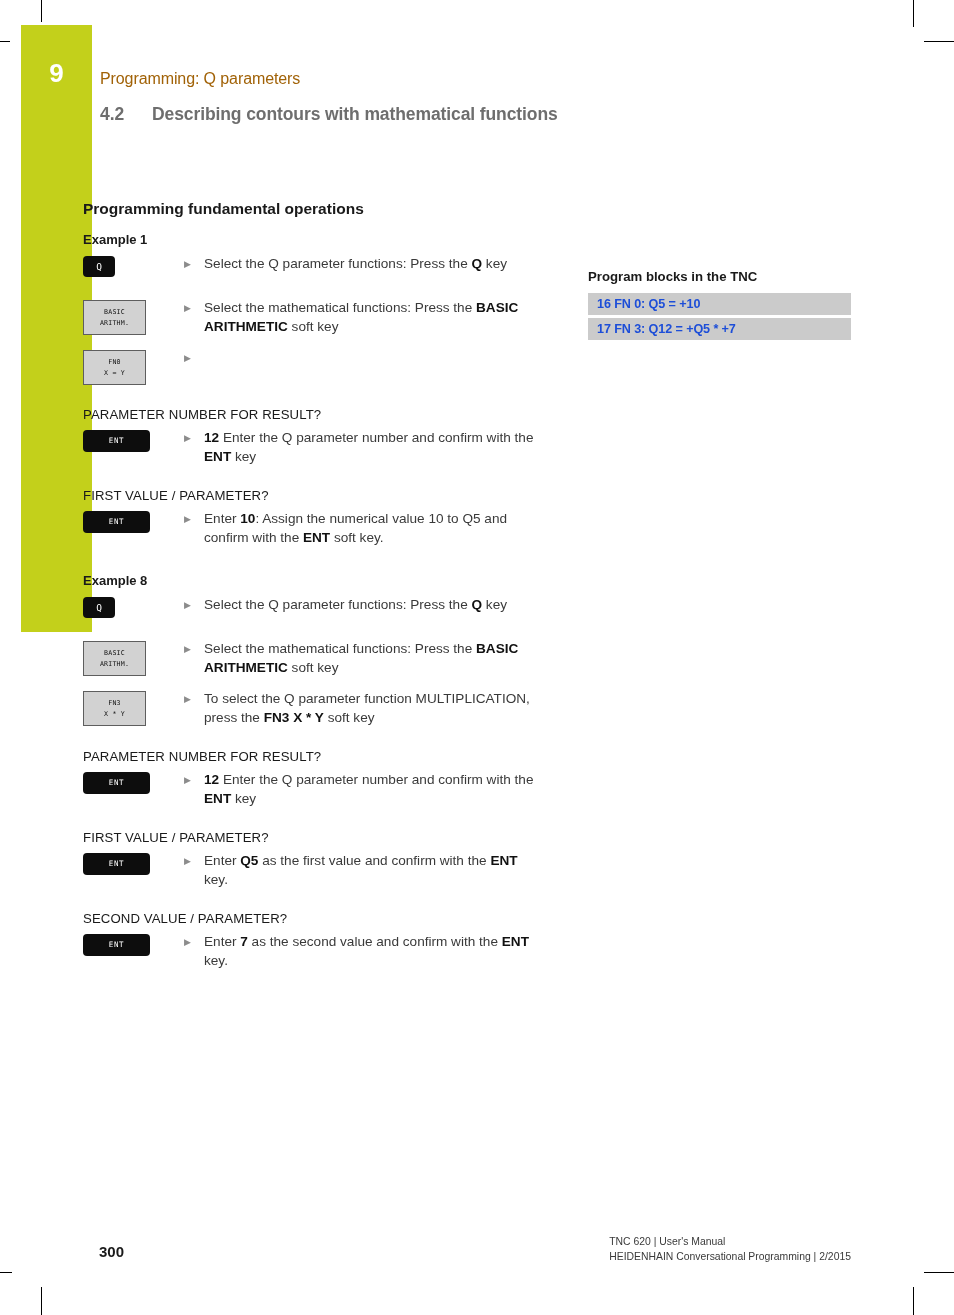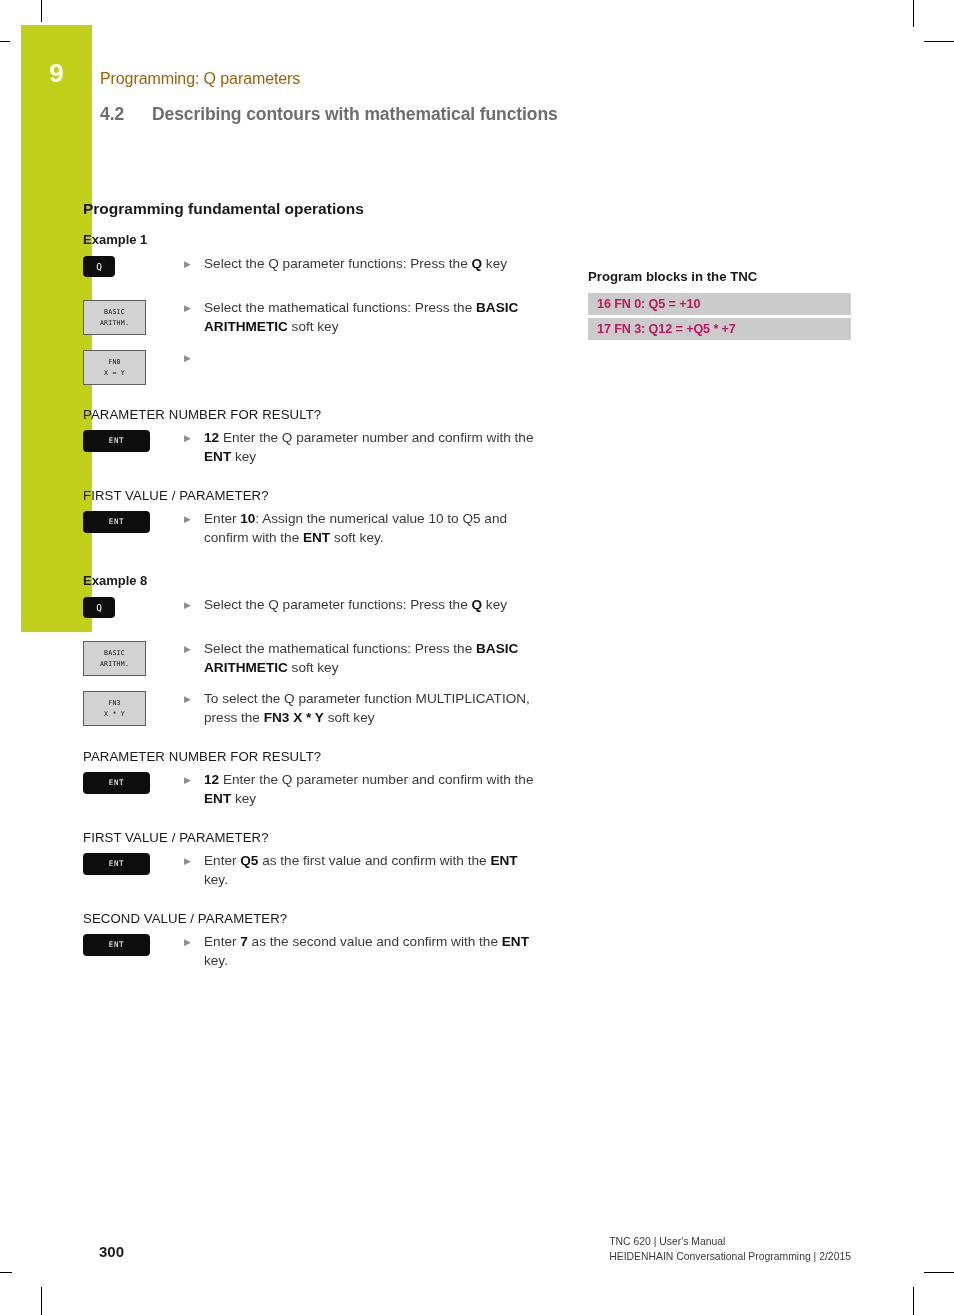--- a/index.html
+++ b/index.html
@@ -183,21 +183,21 @@
   .blocks-title {
     font-size: 13.2px;
     font-weight: bold;
     color: #1a1a1a;
     margin: 0 0 9px 0;
   }
   .block-row {
     background: #cbcbcb;
     font-size: 12.6px;
     font-weight: bold;
-    color: #be185d;
+    color: #1d4ed8;
     padding: 4px 0 4px 9px;
     margin-bottom: 3px;
     letter-spacing: -0.1px;
   }
 
   
   .footer-pageno {
     position: absolute;
     left: 99px;
     top: 1243px;

